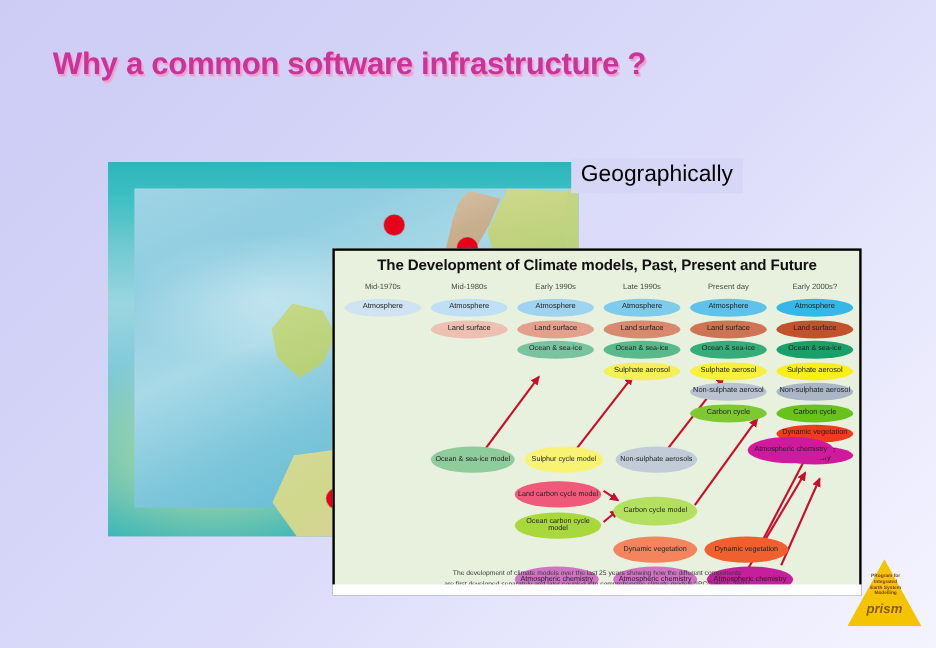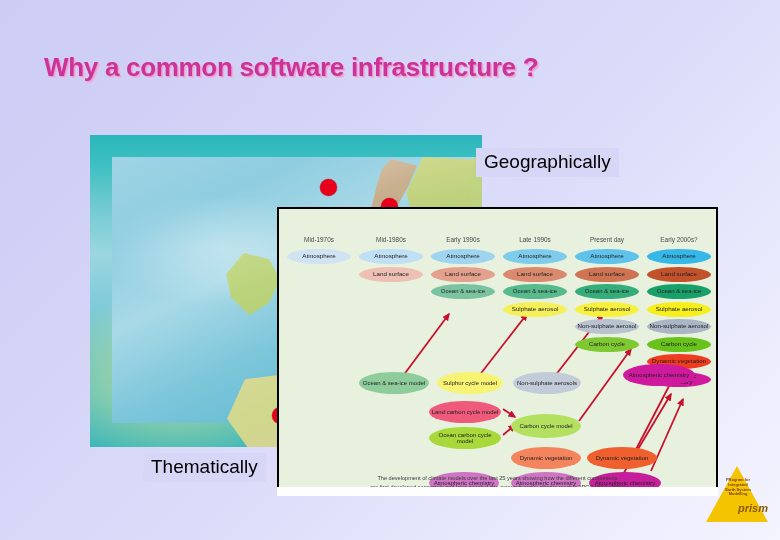--- a/index.html
+++ b/index.html
@@ -7,21 +7,21 @@
   body {
     width:780px; height:540px; overflow:hidden;
     font-family:"Liberation Sans", sans-serif;
     background: linear-gradient(135deg, #ccccf5 0%, #d2d2f7 25%, #dcdcfa 55%, #eaeafd 80%, #f4f4ff 100%);
     position:relative;
   }
   #slide { position:absolute; inset:0; }
 
   
   .title {
-    position:absolute; left:44px; top:52px;
+    position:absolute; left:44px; top:38px;
     font-size:26px; font-weight:bold;
     color:#cc3399;
     text-shadow: 1px 1px 0 #e89fd0, 2px 2px 0 #edb4da;
     letter-spacing:-0.3px;
     white-space:nowrap;
   }
 
   
   .bullet {
     position:absolute; left:88px; top:107px;
@@ -85,21 +85,21 @@
     clip-path:polygon(0 40%,30% 18%,72% 24%,100% 12%,100% 100%,0 100%);}
   #italy{ left:310px; top:190px; width:58px; height:72px;
     background:linear-gradient(160deg,#cdd98a,#c0d079);
     clip-path:polygon(14% 0,46% 6%,70% 38%,92% 78%,72% 100%,46% 68%,22% 34%);}
 
   
   .callout{
     position:absolute; background:#d6d6f7; color:#000;
     font-size:19px; padding:3px 8px 4px 8px; white-space:nowrap;
   }
-  #geo{ left:476px; top:148px; }
+  #geo{ left:476px; top:132px; }
   #them{ left:143px; top:453px; }
 
   
   .figure{
     position:absolute; left:277px; top:207px; width:441px; height:289px;
     background:#e7f1dd; border:2px solid #000; overflow:hidden;
   }
   .fig-title{
     position:absolute; left:0; right:0; top:5px; text-align:center;
     font-size:12.6px; font-weight:bold; color:#111; letter-spacing:-0.1px;
@@ -135,21 +135,21 @@
     position:absolute; left:0; top:0; width:62px; height:56px;
     background:#f5c400;
     clip-path:polygon(50% 0, 100% 100%, 0 100%);
   }
   .prism .mini{
     position:absolute; left:18px; top:12px; width:28px; height:20px;
     font-size:4px; color:#7a3f12; line-height:1.2; text-align:center;
     font-weight:bold;
   }
   .prism .word{
-    position:absolute; left:0; right:0; top:36px; text-align:right;
+    position:absolute; left:0; right:0; top:36px; text-align:center;
     font-size:11px; font-weight:bold; color:#8a5a0b; font-style:italic;
   }
   .white-strip{
     position:absolute; left:277px; top:487px; width:441px; height:9px; background:#fff;
   }
 </style>
 </head>
 <body>
 
 <div id="slide">
@@ -181,23 +181,23 @@
           <div class="dotpt" style="left: 236px; top: 184px; background: rgb(232, 0, 26);"></div>
           <div class="dotpt" style="left: 192px; top: 198px; background: rgb(232, 0, 26);"></div>
           <div class="dotpt" style="left: 240px; top: 198px; background: rgb(232, 0, 26);"></div>
           <div class="dotpt" style="left: 160px; top: 250px; background: rgb(232, 0, 26);"></div>
           <div class="dotpt" style="left: 243px; top: 232px; background: rgb(232, 0, 26);"></div>
         </div>
     </div>
   </div>
 
   <div class="callout" id="geo">Geographically</div>
-  <div class="callout" id="them">Thematically</div>
 
   <div class="figure">
+    <div class="fig-title">The Development of Climate models, Past, Present and Future</div>
     <div id="col-heads">
         <div class="col-head" style="left: 4px; top: 27px; width: 72px;">Mid-1970s</div>
         <div class="col-head" style="left: 76px; top: 27px; width: 72px;">Mid-1980s</div>
         <div class="col-head" style="left: 148px; top: 27px; width: 72px;">Early 1990s</div>
         <div class="col-head" style="left: 220px; top: 27px; width: 72px;">Late 1990s</div>
         <div class="col-head" style="left: 292px; top: 27px; width: 72px;">Present day</div>
         <div class="col-head" style="left: 364px; top: 27px; width: 72px;">Early 2000s?</div>
       </div>
     <svg class="arrow" id="arrows" width="441" height="289" viewBox="0 0 441 289">
         <defs>

